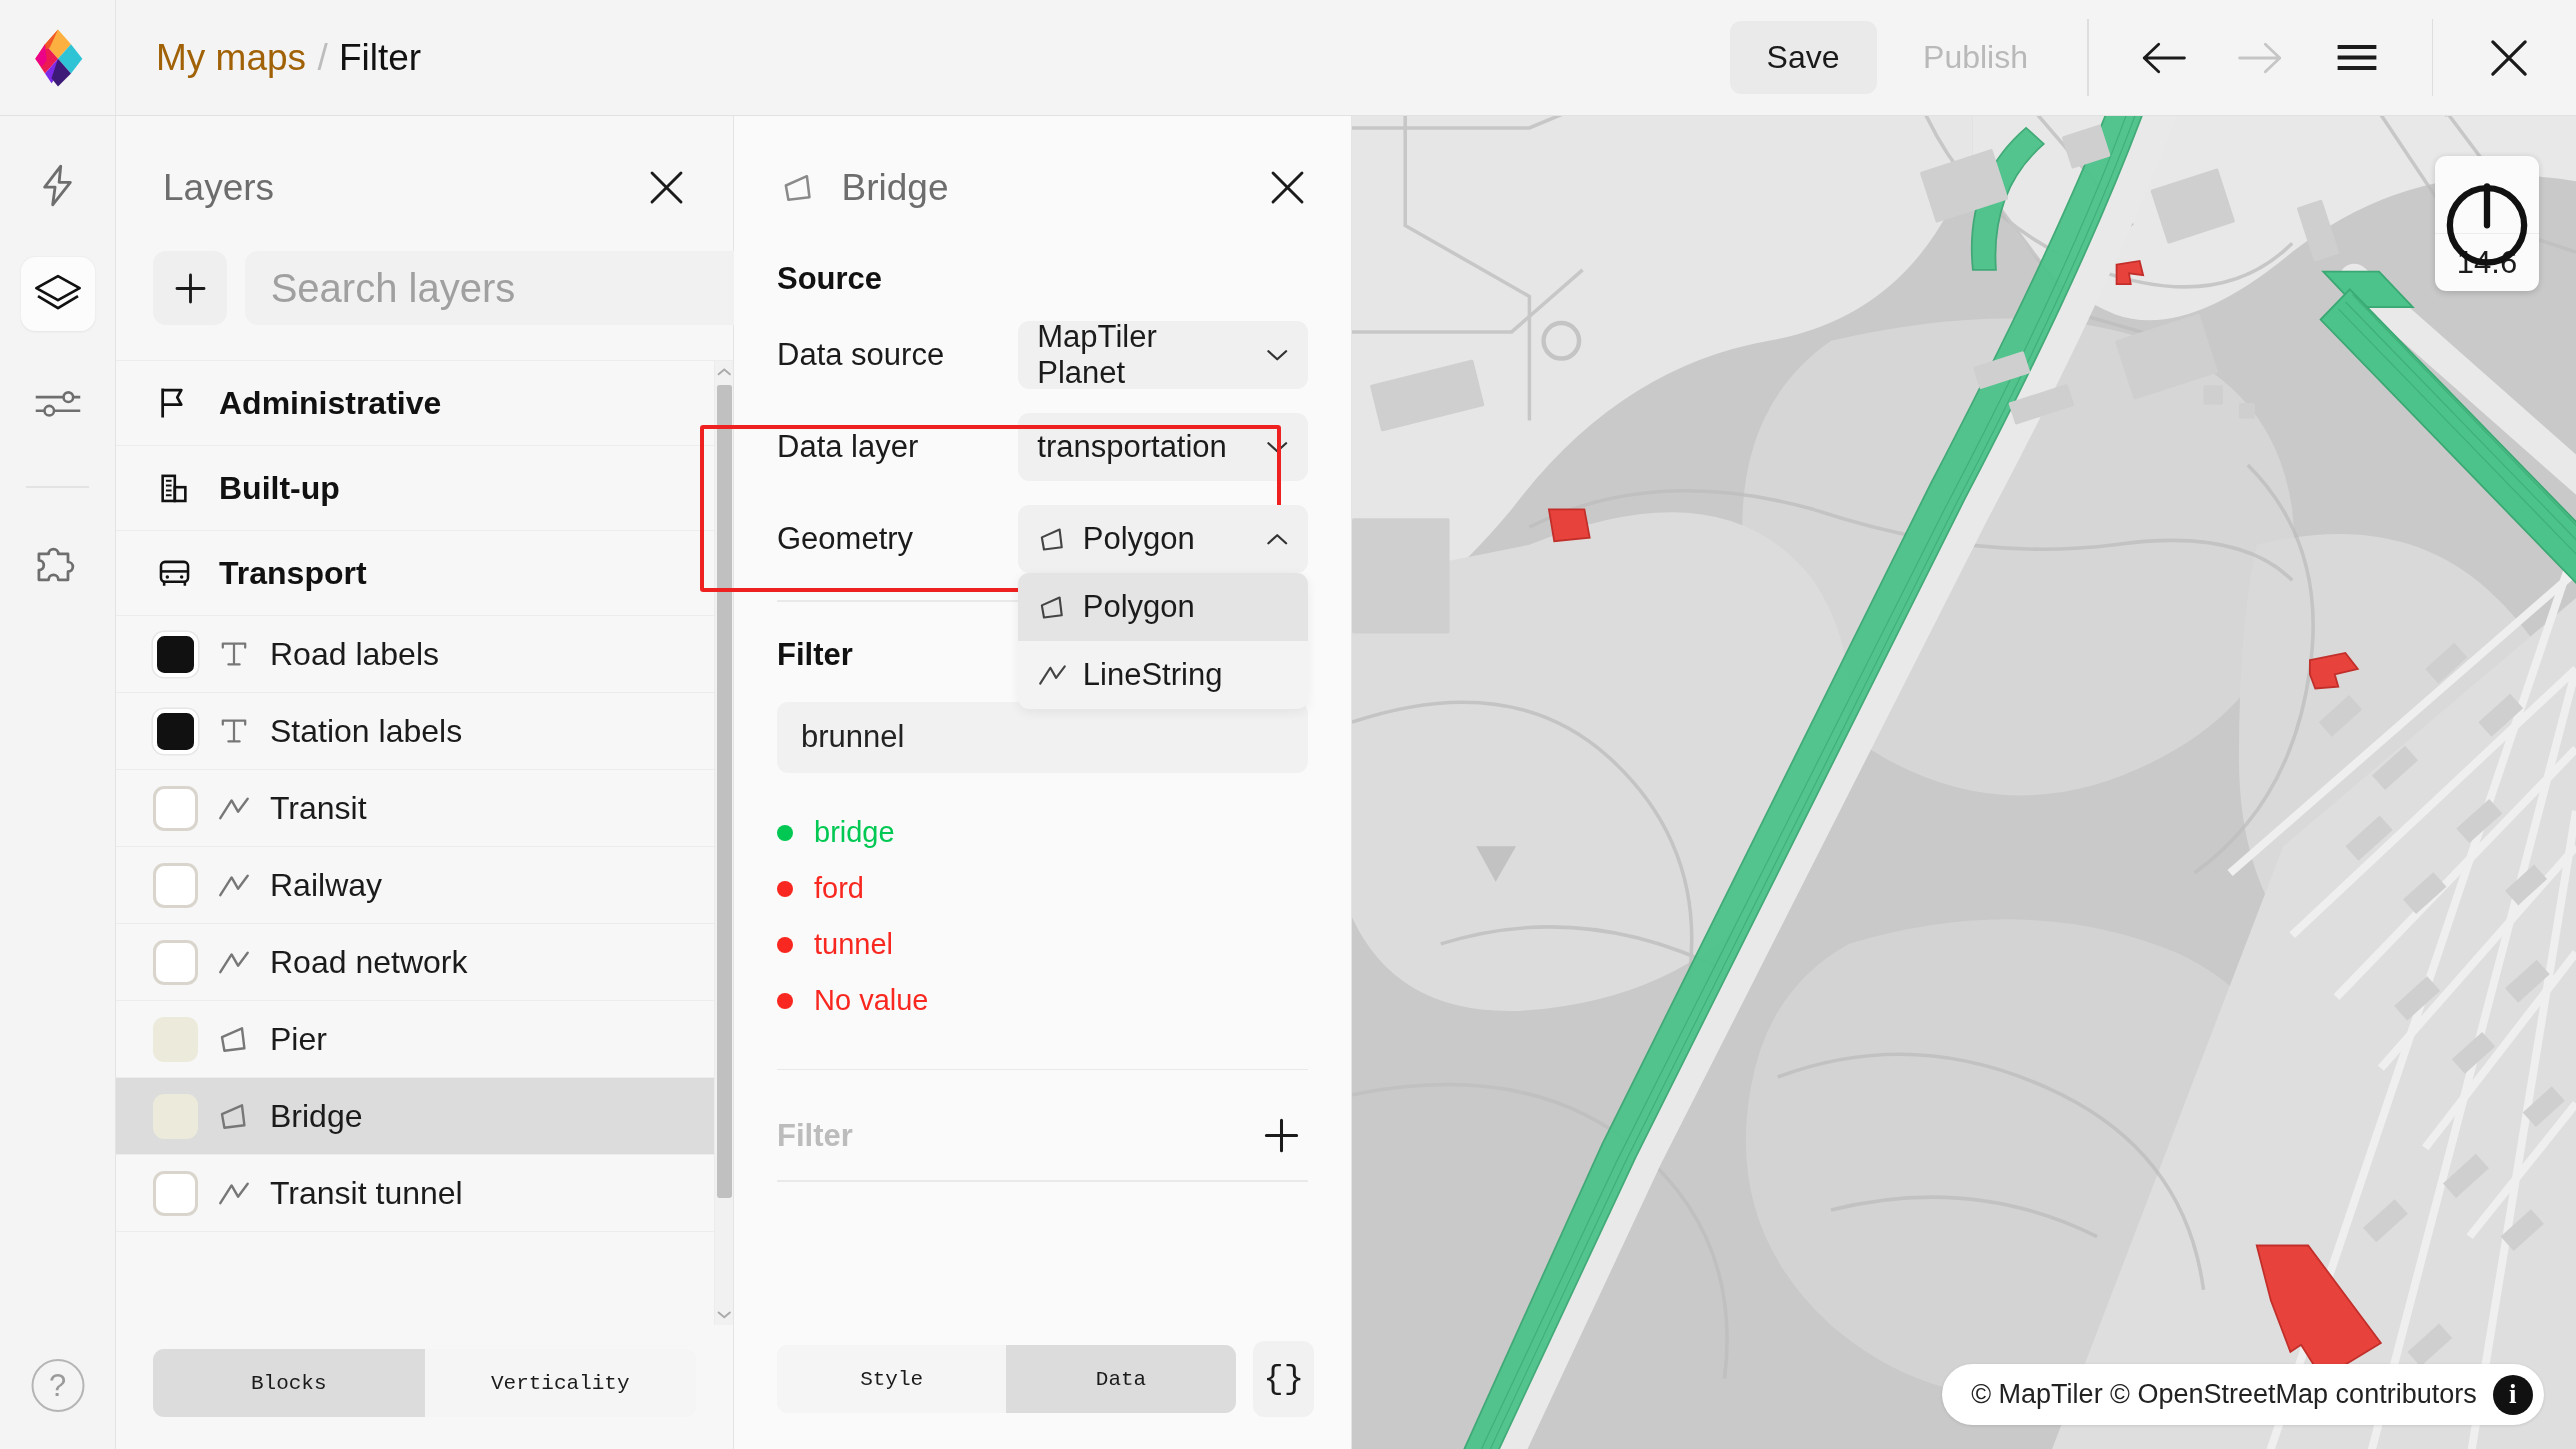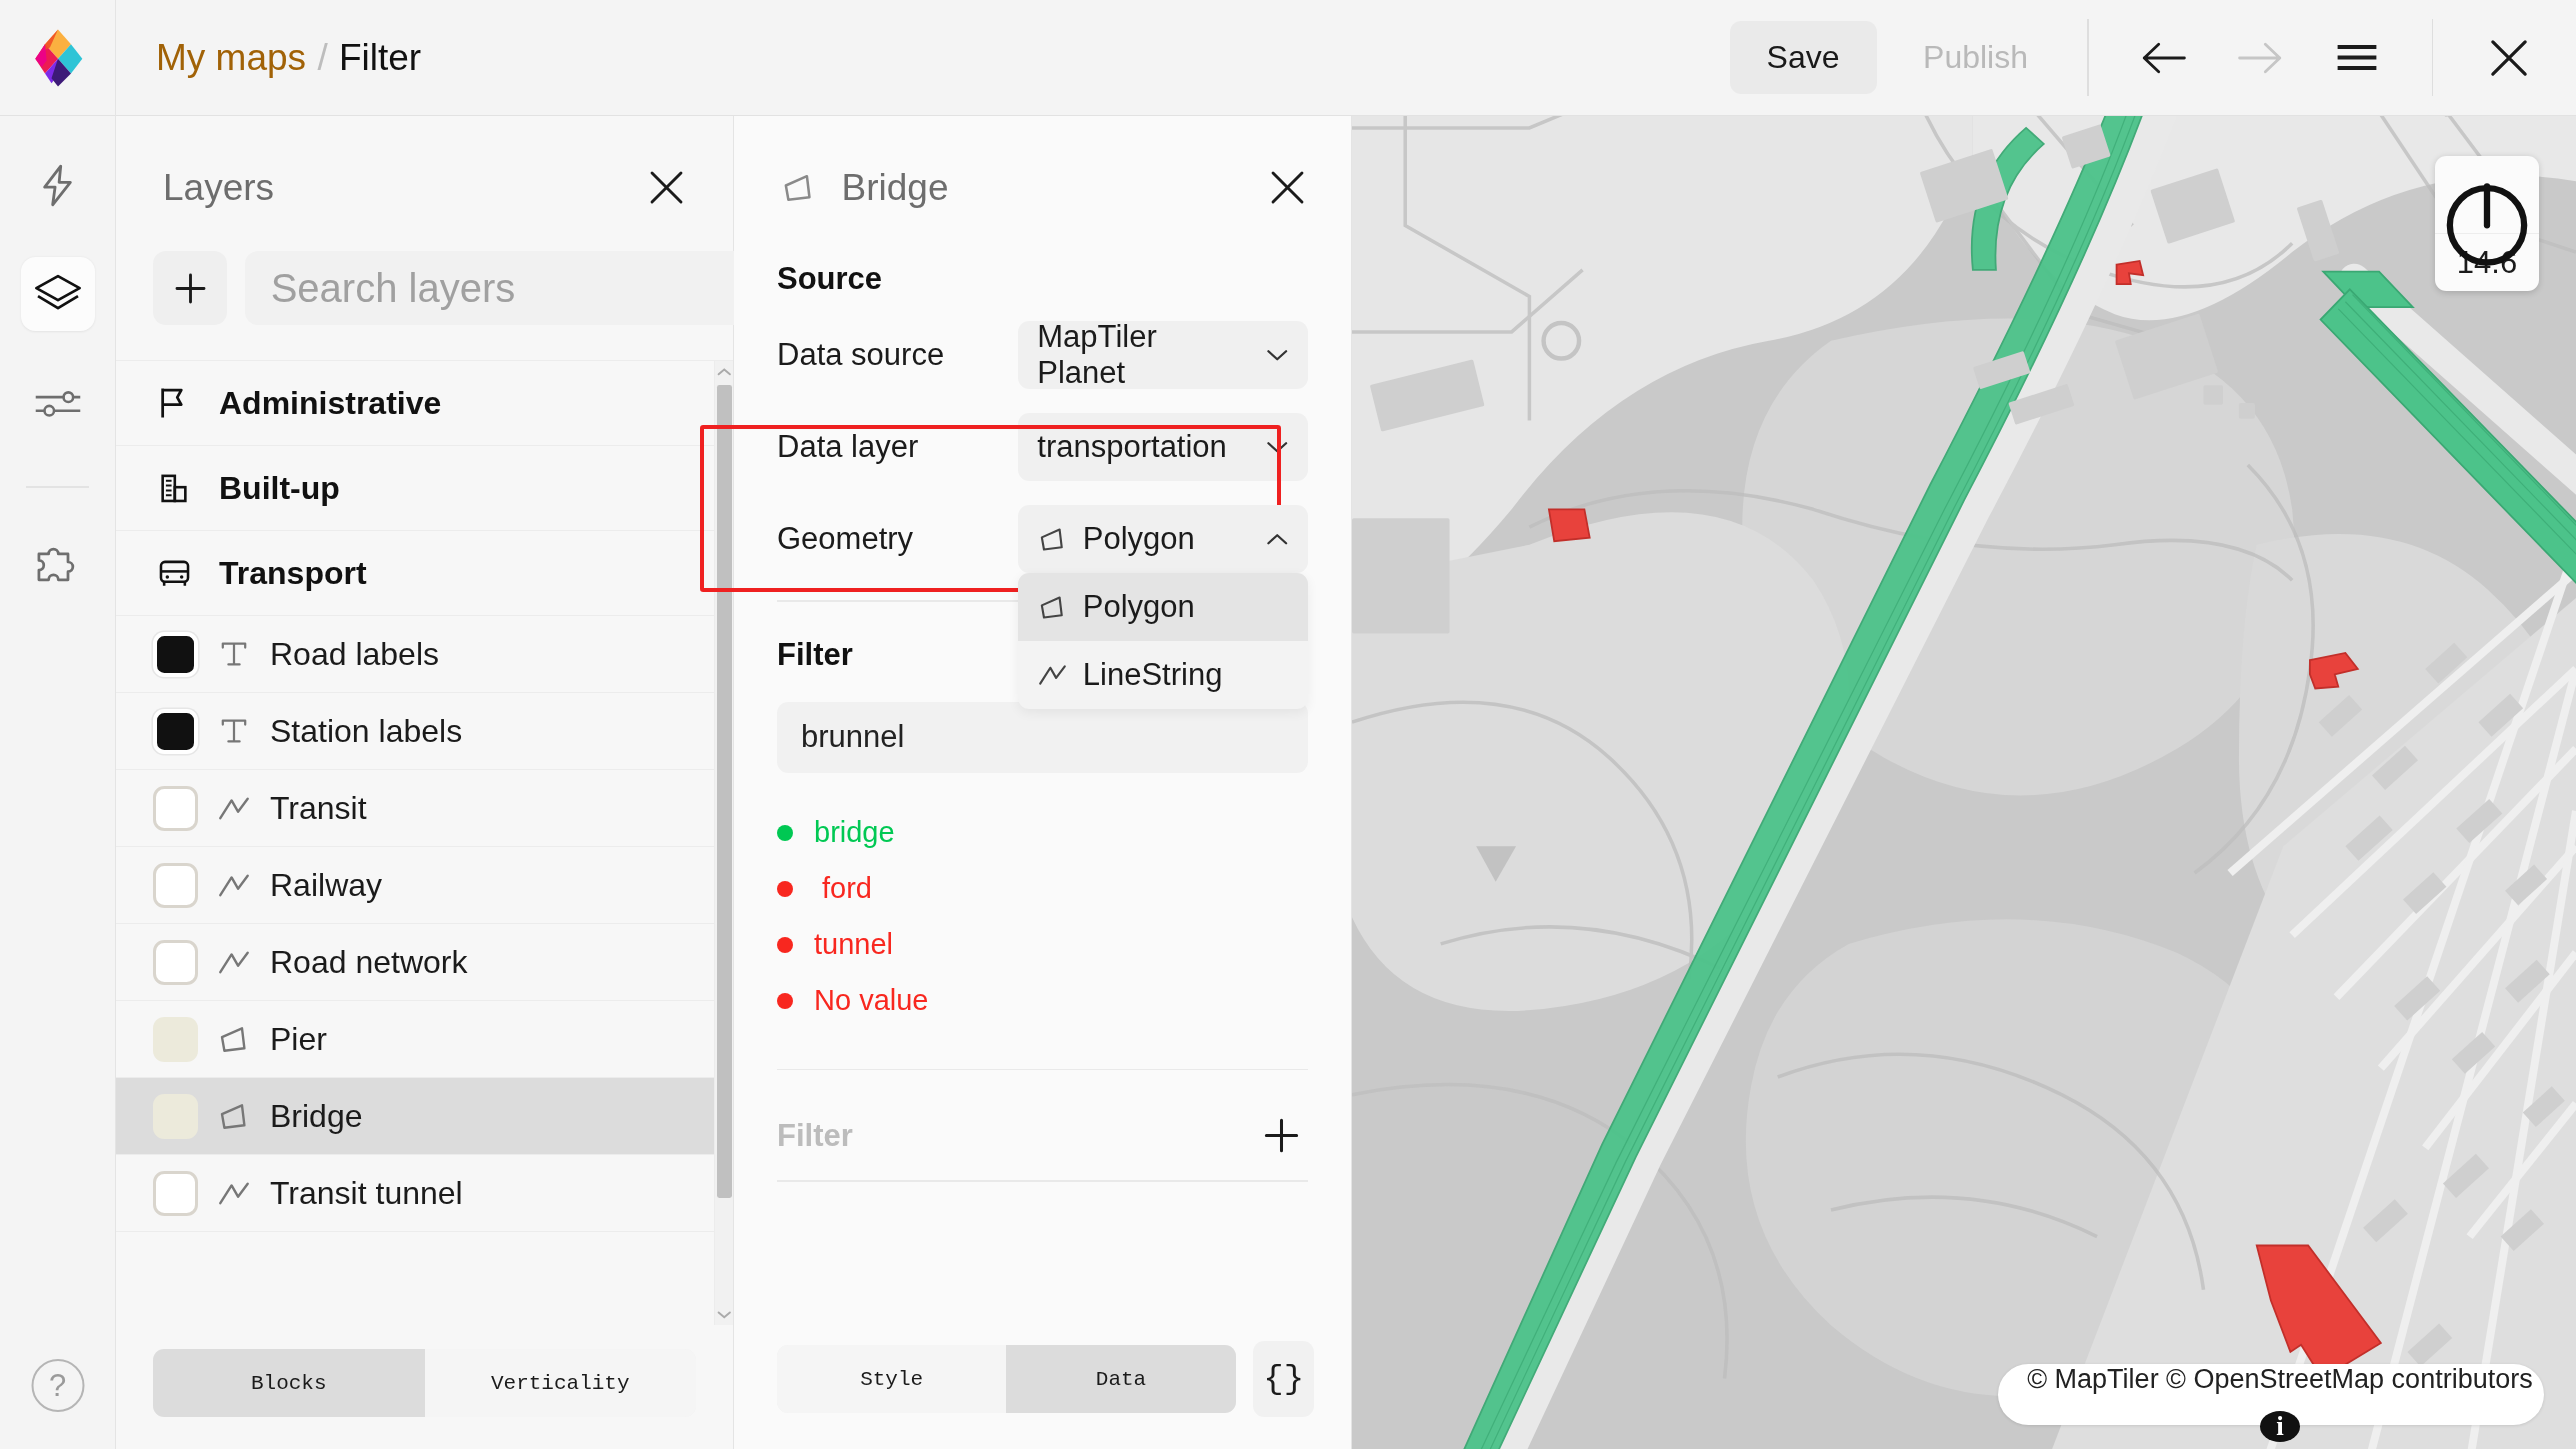--- a/index.html
+++ b/index.html
@@ -234,21 +234,20 @@
   .zoom-ctl .dial { height: 77px; display: flex; align-items: center; justify-content: center; cursor: pointer; }
   .zoom-ctl .lvl {
     height: 58px; display: flex; align-items: center; justify-content: center;
     font-size: 31px; color: #1b1b1b; border-top: 1.6px solid #ededed;
   }
   .attrib {
     position: absolute; bottom: 24px; right: 32px; height: 61px;
     background: #fff; border-radius: 31px; display: flex; align-items: center;
     padding: 0 11.3px 0 29px; gap: 16px; z-index: 5;
     box-shadow: 0 0.8px 3.2px rgba(0,0,0,.12);
-    flex-direction: column;
   }
   .attrib .txt { font-size: 27px; color: #222; }
   .info-dot {
     width: 40px; height: 40px; border-radius: 50%; background: #111;
     display: flex; align-items: center; justify-content: center;
     color: #fff; font-size: 27px; font-weight: bold; font-family: "Liberation Serif", serif;
     cursor: pointer;
   }
 </style>
 </head>
@@ -574,21 +573,21 @@
 
         <input class="fieldbox" type="text" value="brunnel" style="">
 
         <div class="vallist">
           <div class="valrow">
             <span class="dot" style="background:#00c853;"></span>
             <span class="txt" style="color:#00c853;">bridge</span>
           </div>
           <div class="valrow">
             <span class="dot" style="background:#f8271f;"></span>
-            <span class="txt" style="color:#f8271f;margin-left:8px;">ford</span>
+            <span class="txt" style="color:#f8271f;">ford</span>
           </div>
           <div class="valrow">
             <span class="dot" style="background:#f8271f;"></span>
             <span class="txt" style="color:#f8271f;">tunnel</span>
           </div>
           <div class="valrow">
             <span class="dot" style="background:#f8271f;"></span>
             <span class="txt" style="color:#f8271f;">No value</span>
           </div>
         </div>

